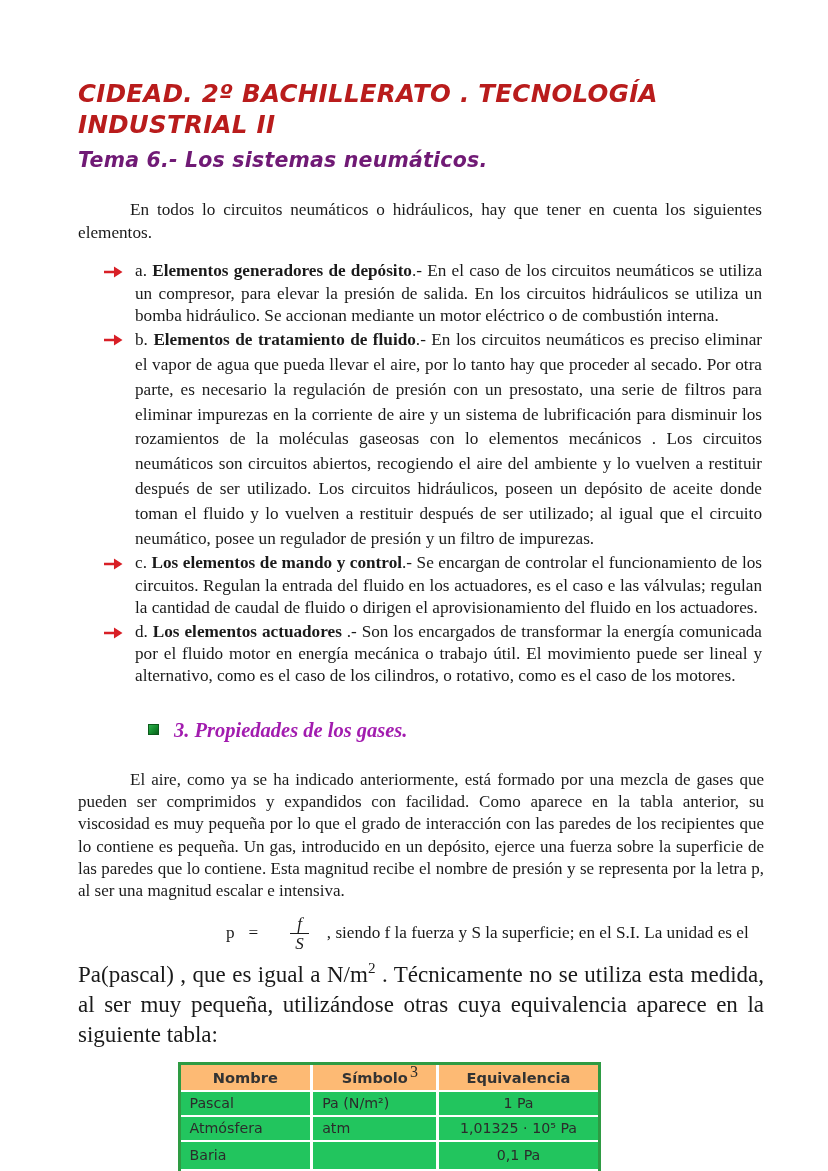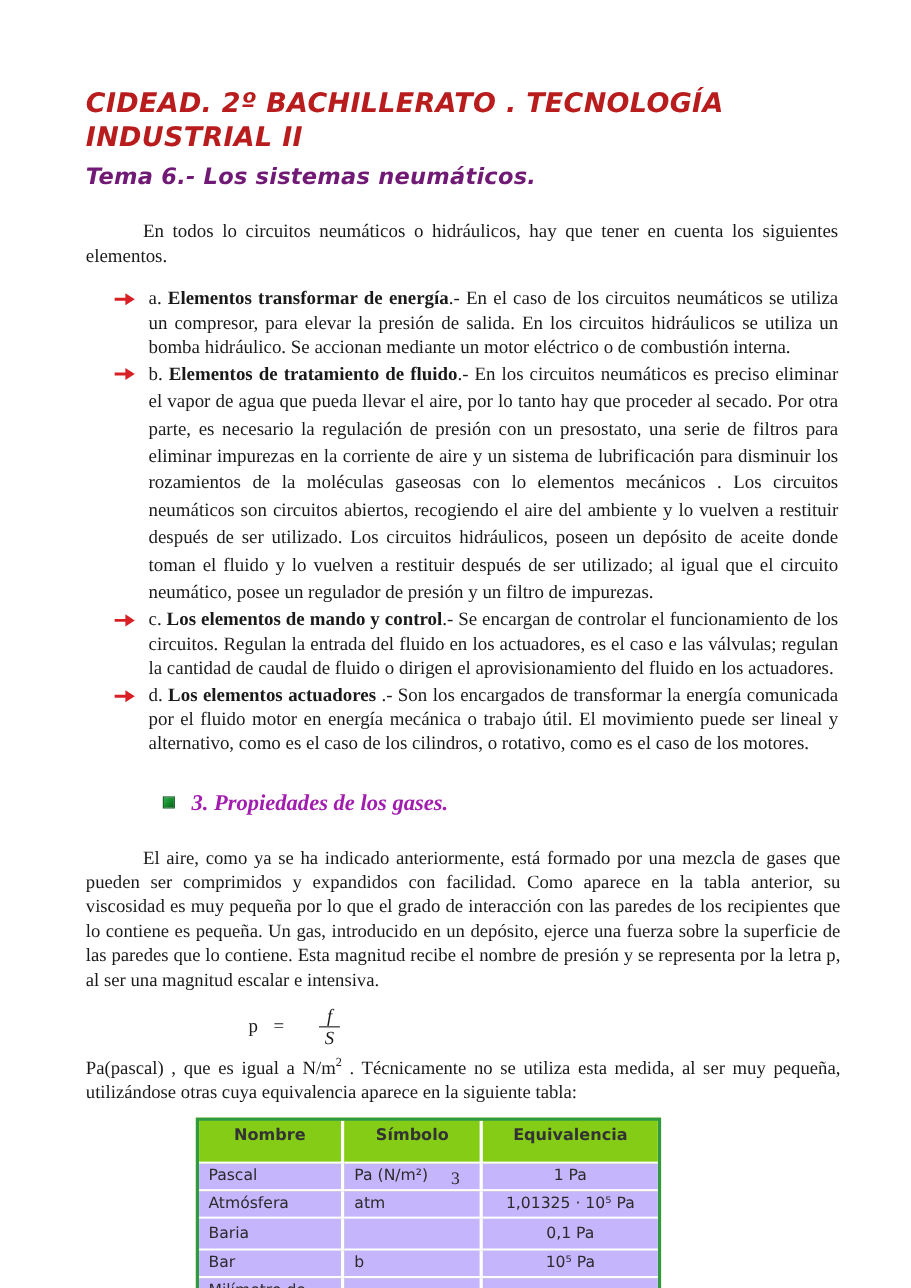--- a/index.html
+++ b/index.html
@@ -150,21 +150,21 @@
     height: 1px;
     background: #1a1a1a;
   }
   .frac .den {
     font-size: 17px;
     padding: 1px 5px 0 5px;
   }
   .formula-tail { white-space: nowrap; }
 
   .after-formula {
-    font-size: 17px;
+    font-size: 23px;
     line-height: 1.315;
     text-align: justify;
     margin: 8px 0 0 0;
     padding-right: 6px;
     font-family: Liberation Serif, serif;
   }
   sup { font-size: 0.66em; vertical-align: super; line-height: 0; }
 
   
   .table-wrap {
@@ -179,34 +179,34 @@
     width: 423px;
     background: #f2ee4a;
     border: 3px solid #2e9b43;
     font-family: "DejaVu Sans", "Liberation Sans", sans-serif;
     box-shadow: 0 0 0 1px #ffffff inset;
   }
   .eq-table td, .eq-table th {
     padding: 3px 9px;
     font-size: 14.2px;
     color: #2b2b2b;
-    background: #c4b5fd;
+    background: #22c55e;
     border-bottom: 2px solid #ffffff;
     border-right: 3px solid #ffffff;
     vertical-align: middle;
     line-height: 1.18;
   }
   .eq-table th {
-    background: #84cc16;
+    background: #fdba74;
     font-weight: bold;
     text-align: center;
     font-size: 14.6px;
     color: #333;
     padding-top: 4px;
-    padding-bottom: 16px;
+    padding-bottom: 4px;
   }
   .eq-table th.col-name { text-align: center; }
   .eq-table tr td:last-child,
   .eq-table tr th:last-child { border-right: none; }
   .eq-table tr:last-child td { border-bottom: none; }
 
   .col-name  { width: 134px; text-align: left; }
   .col-sym   { width: 128px; text-align: left; }
   .col-equiv { width: 161px; text-align: center; margin-left: 21px; }
 
@@ -235,21 +235,21 @@
 
   <p class="intro">En todos lo circuitos neumáticos o hidráulicos, hay que tener en cuenta los siguientes elementos.</p>
 
   <ul class="bullet-list">
 
     <li class="bullet-item">
       <svg class="arrow-bullet" viewBox="0 0 20 14" aria-hidden="true">
         <path d="M0 5.6 L10.5 5.6 L10.5 1.2 L19.5 7.0 L10.5 12.8 L10.5 8.4 L0 8.4 Z" fill="#d81f26"></path>
       </svg>
       <span>a.</span>
-      <b>Elementos transformar de energía</b><span>.- En el caso de los circuitos neumáticos se utiliza un compresor, para elevar la presión de salida. En los circuitos hidráulicos se utiliza un bomba hidráulico. Se accionan mediante un motor eléctrico o de combustión interna.</span>
+      <b>Elementos generadores de depósito</b><span>.- En el caso de los circuitos neumáticos se utiliza un compresor, para elevar la presión de salida. En los circuitos hidráulicos se utiliza un bomba hidráulico. Se accionan mediante un motor eléctrico o de combustión interna.</span>
     </li>
 
     <li class="bullet-item loose">
       <svg class="arrow-bullet" viewBox="0 0 20 14" aria-hidden="true">
         <path d="M0 5.6 L10.5 5.6 L10.5 1.2 L19.5 7.0 L10.5 12.8 L10.5 8.4 L0 8.4 Z" fill="#d81f26"></path>
       </svg>
       <span>b.</span>
       <b>Elementos de tratamiento de fluido</b><span>.- En los circuitos neumáticos es preciso eliminar el vapor de agua que pueda llevar el aire, por lo tanto hay que proceder al secado. Por otra parte, es necesario la regulación de presión con un presostato, una serie de filtros para eliminar impurezas en la corriente de aire y un sistema de lubrificación para disminuir los rozamientos de la moléculas gaseosas con lo elementos mecánicos . Los circuitos neumáticos son circuitos abiertos, recogiendo el aire del ambiente y lo vuelven a restituir después de ser utilizado. Los circuitos hidráulicos, poseen un depósito de aceite donde toman el fluido y lo vuelven a restituir después de ser utilizado; al igual que el circuito neumático, posee un regulador de presión y un filtro de impurezas.</span>
     </li>
 
@@ -279,20 +279,21 @@
   <p class="para">El aire, como ya se ha indicado anteriormente, está formado por una mezcla de gases que pueden ser comprimidos y expandidos con facilidad. Como aparece en la tabla anterior, su viscosidad es muy pequeña por lo que el grado de interacción con las paredes de los recipientes que lo contiene es pequeña. Un gas, introducido en un depósito, ejerce una fuerza sobre la superficie de las paredes que lo contiene. Esta magnitud recibe el nombre de presión y se representa por la letra p, al ser una magnitud escalar e intensiva.</p>
 
   <div class="formula-line">
     <span class="fvar">p</span>
     <span class="feq">=</span>
     <span class="frac">
       <span class="num">f</span>
       <span class="bar"></span>
       <span class="den">S</span>
     </span>
+    <span class="formula-tail">, siendo f la fuerza y S la superficie; en el S.I. La unidad es el</span>
   </div>
 
   <p class="after-formula"><span>Pa(pascal) , que es igual a N/m</span><sup>2</sup><span> . Técnicamente no se utiliza esta medida, al ser muy pequeña, utilizándose otras cuya equivalencia aparece en la siguiente tabla:</span></p>
 
   <div class="table-wrap">
     <table class="eq-table">
       <thead>
         <tr>
           <th class="col-name">Nombre</th>
           <th class="col-sym">Símbolo</th>

